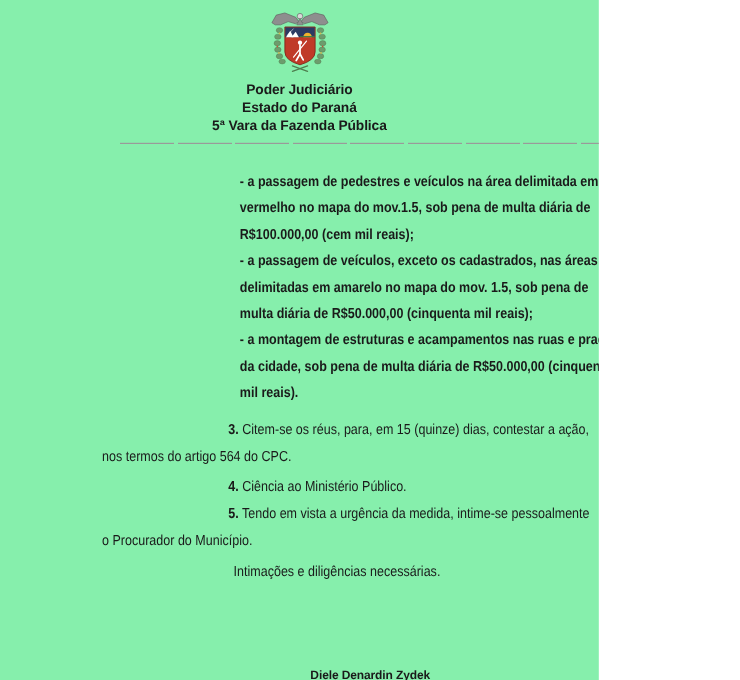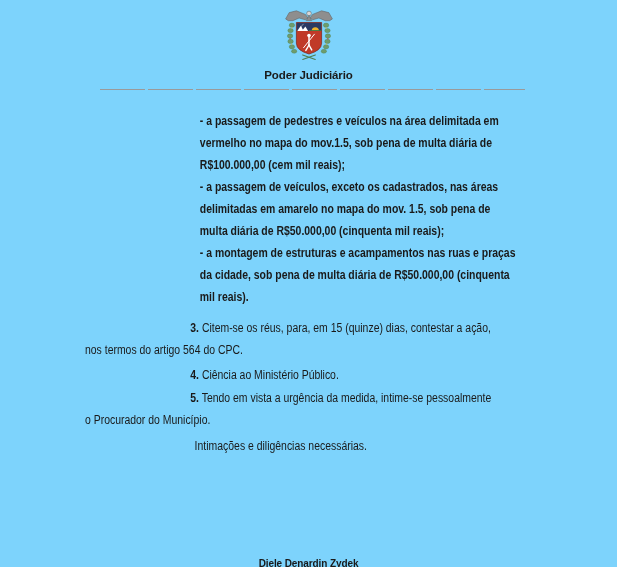--- a/index.html
+++ b/index.html
@@ -1,19 +1,19 @@
 <!DOCTYPE html>
 <html lang="pt"><head>
 <meta charset="utf-8">
 <style>
   html,body{margin:0;padding:0;background:#ffffff;}
   .page{
     position:relative;
-    width:617px;height:567px;
-    background:#7dd3fc;
+    width:499px;height:567px;
+    background:#86efac;
     overflow:hidden;
     font-family:"Liberation Sans",sans-serif;
     color:#1a1a1a;
   }
   
   .header{padding-top:7px;text-align:center;}
   .emblem{display:block;margin:0 auto 3px auto;}
   .header-line{
     font-size:11.5px;font-weight:bold;line-height:15px;
     letter-spacing:-0.1px;
@@ -122,20 +122,22 @@
         </g>
       </g>
 
       <g stroke="#4e7e4e" stroke-width="1.2" stroke-linecap="round">
         <line x1="23" y1="58" x2="37" y2="53"></line>
         <line x1="37" y1="58" x2="23" y2="53"></line>
       </g>
     </svg>
 
     <div class="header-line">Poder Judiciário</div>
+    <div class="header-line">Estado do Paraná</div>
+    <div class="header-line">5ª Vara da Fazenda Pública</div>
 
     <div class="divider"></div>
   </div>
 
   <div class="content">
 
     <p class="prohibition">- a passagem de pedestres e veículos na área delimitada em
 vermelho no mapa do mov.1.5, sob pena de multa diária de
 R$100.000,00 (cem mil reais);</p>
     <p class="prohibition">- a passagem de veículos, exceto os cadastrados, nas áreas

